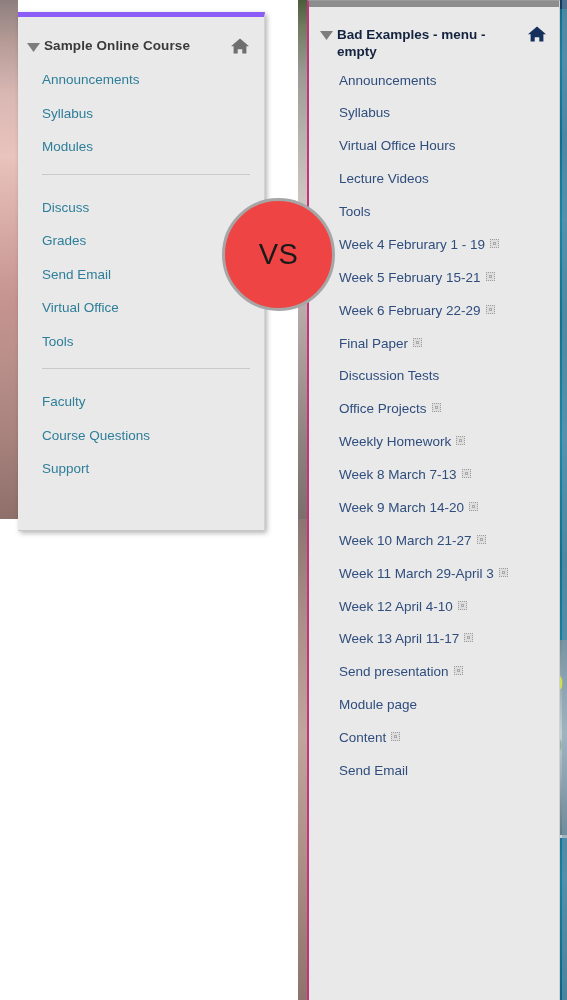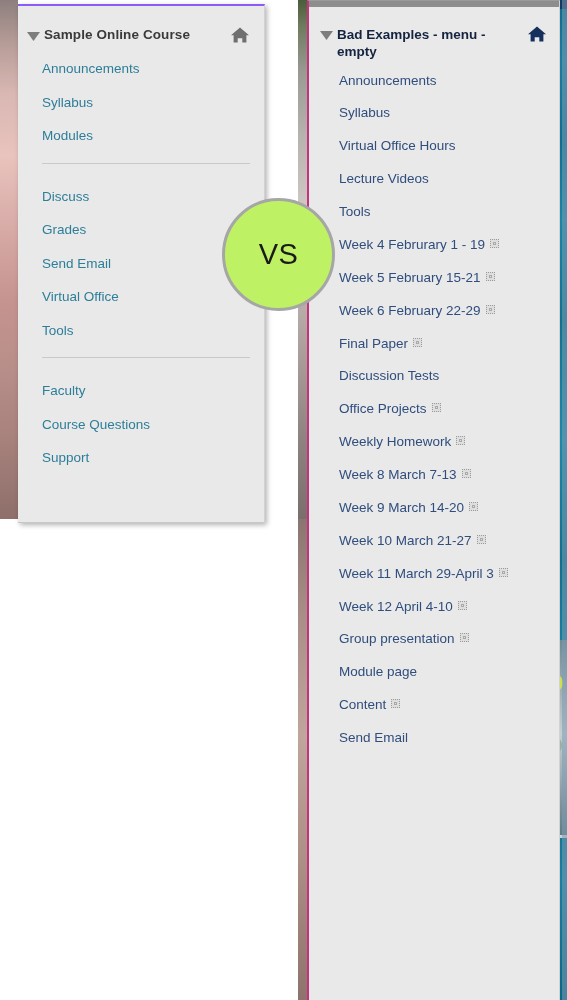--- a/index.html
+++ b/index.html
@@ -64,22 +64,22 @@
   }
 
   
   .panel{
     position:absolute;background:#e9e9e9;box-sizing:border-box;
   }
   .panel-shadow{box-shadow:2px 2px 5px rgba(0,0,0,.30);}
 
   
   #left-panel{
-    left:18px;top:4px;width:247px;height:519px;
-    border-top:2px solid #8b5cf6;
+    left:18px;top:12px;width:247px;height:519px;
+    border-top:5px solid #8b5cf6;
     border-right:1px solid #d2d2d2;
     border-bottom:1px solid #c8c8c8;
   }
   #left-panel .hdr{
     display:flex;align-items:flex-start;padding:20px 14px 4px 8px;
   }
   #left-panel .hdr-title{
     flex:1;font-size:13.5px;font-weight:bold;color:#3a3a3a;
     line-height:1.25;padding-top:1px;letter-spacing:.1px;
   }
@@ -126,21 +126,21 @@
     vertical-align:1px;box-sizing:border-box;
   }
   .ph i{
     display:block;width:3px;height:3px;margin:2px auto 0;
     border:1px solid #aaa;box-sizing:border-box;
   }
 
   
   #vs-badge{
     position:absolute;left:222px;top:198px;width:113px;height:113px;
-    border-radius:50%;background:#bef264;border:3px solid #a6a6a6;
+    border-radius:50%;background:#ef4444;border:3px solid #a6a6a6;
     display:flex;align-items:center;justify-content:center;
     font-size:29px;color:#1a1a1a;letter-spacing:.5px;
     box-sizing:border-box;
   }
 </style>
 </head>
 <body>
 
 <div class="bg-left-photo"></div>
 <div class="bg-mid-white"></div>
@@ -222,20 +222,21 @@
       <a href="#"><span>Week 6 February 22-29</span><span class="ph"><i></i></span></a>
       <a href="#"><span>Final Paper</span><span class="ph"><i></i></span></a>
       <a href="#"><span>Discussion Tests</span></a>
       <a href="#"><span>Office Projects</span><span class="ph"><i></i></span></a>
       <a href="#"><span>Weekly Homework</span><span class="ph"><i></i></span></a>
       <a href="#"><span>Week 8 March 7-13</span><span class="ph"><i></i></span></a>
       <a href="#"><span>Week 9 March 14-20</span><span class="ph"><i></i></span></a>
       <a href="#"><span>Week 10 March 21-27</span><span class="ph"><i></i></span></a>
       <a href="#"><span>Week 11 March 29-April 3</span><span class="ph"><i></i></span></a>
       <a href="#"><span>Week 12 April 4-10</span><span class="ph"><i></i></span></a>
-      <a href="#"><span>Group presentation</span><span class="ph"><i></i></span></a>
+      <a href="#"><span>Week 13 April 11-17</span><span class="ph"><i></i></span></a>
+      <a href="#"><span>Send presentation</span><span class="ph"><i></i></span></a>
       <a href="#"><span>Module page</span></a>
       <a href="#"><span>Content</span><span class="ph"><i></i></span></a>
       <a href="#"><span>Send Email</span></a>
     </div>
 </div>
 
 <div id="vs-badge">VS</div>
 
 </body></html>

